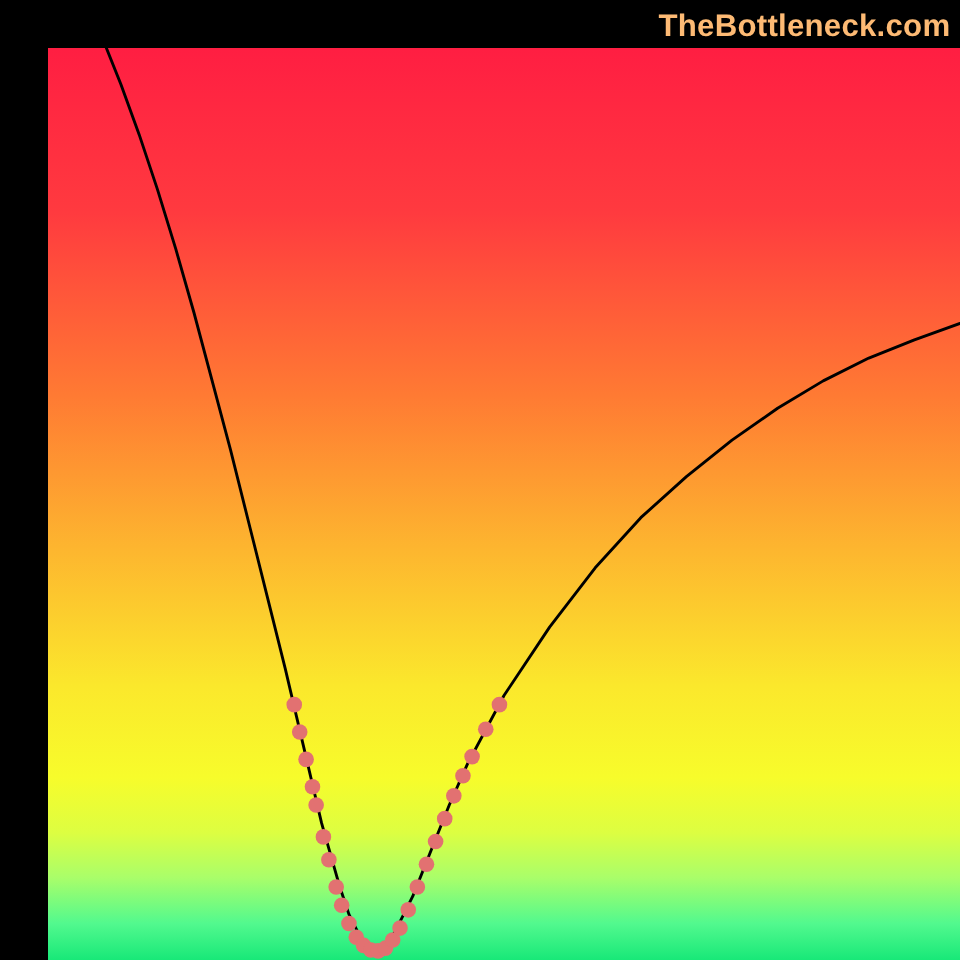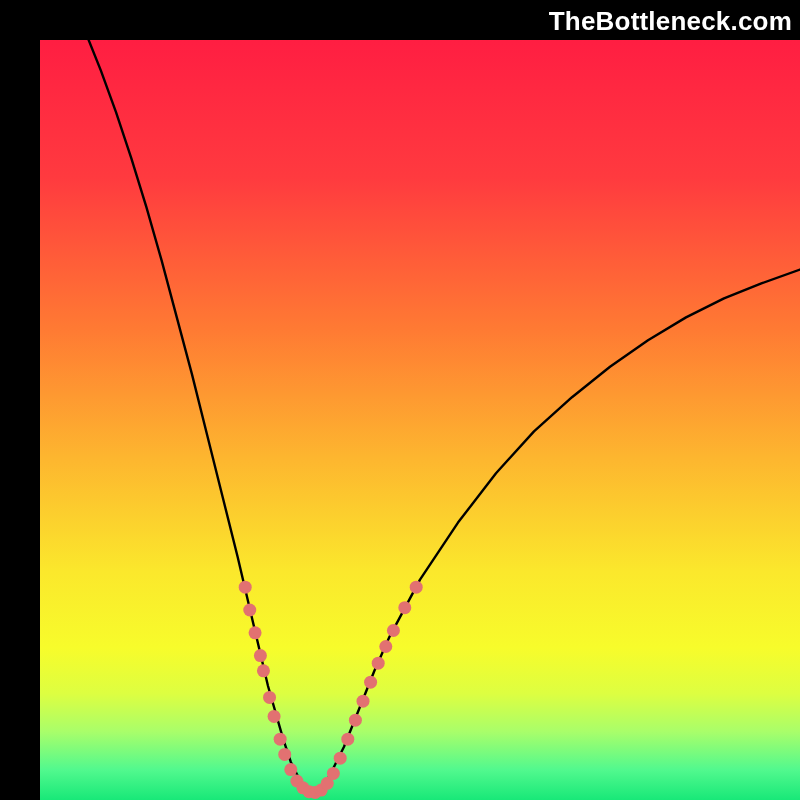--- a/index.html
+++ b/index.html
@@ -28,21 +28,21 @@
   .gradient {
     position: absolute;
     left: 0; top: 0; right: 0; bottom: 0;
   }
   .watermark {
     position: absolute;
     top: 6px;
     right: 8px;
     font-size: 26px;
     font-weight: 600;
-    color: #ffffff;
+    color: #fdba74;
     letter-spacing: 0.2px;
     user-select: none;
   }
   svg.curve {
     position: absolute;
     left: 0; top: 0;
     width: 760px; height: 760px;
     overflow: visible;
   }
 </style>

